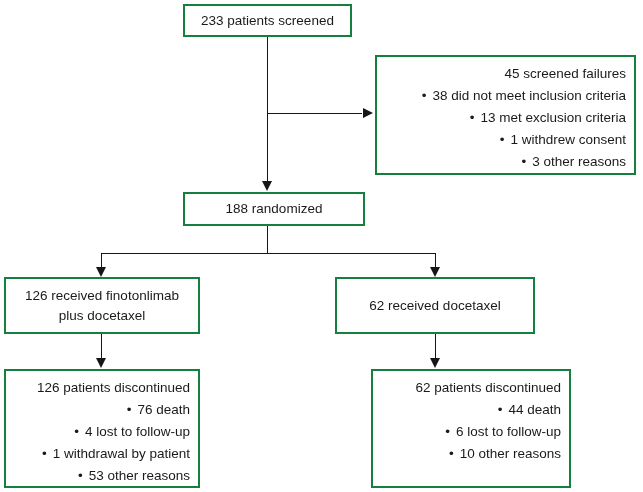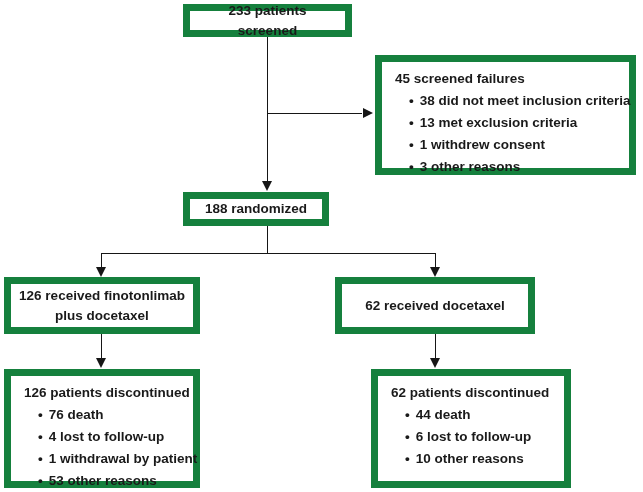--- a/index.html
+++ b/index.html
@@ -12,35 +12,35 @@
     width: 643px;
     height: 492px;
     background: #ffffff;
     font-family: "Liberation Sans", "DejaVu Sans", sans-serif;
     color: #1a1a1a;
     font-size: 13.5px;
     overflow: hidden;
   }
   .node {
     position: absolute;
-    border: 7px solid #15803d;
+    border: 2px solid #15803d;
     background: #ffffff;
     box-sizing: border-box;
-    font-weight: bold;
   }
   .node.center {
     display: flex;
     align-items: center;
     justify-content: center;
     text-align: center;
     line-height: 20px;
     padding: 2px 8px;
   }
   .node.listbox {
     padding: 6px 8px 4px 13px;
+    text-align: right;
   }
   .listbox .title {
     line-height: 22px;
     white-space: nowrap;
   }
   .listbox .row {
     line-height: 22px;
     margin-left: 14px;
     white-space: nowrap;
   }
@@ -106,21 +106,21 @@
       <span class="bullet">•</span><span>13 met exclusion criteria</span>
     </div>
     <div class="row">
       <span class="bullet">•</span><span>1 withdrew consent</span>
     </div>
     <div class="row">
       <span class="bullet">•</span><span>3 other reasons</span>
     </div>
   </div>
 
-  <div class="node center" style="left:183px; top:192px; width:146px; height:34px;text-align:right;">188 randomized</div>
+  <div class="node center" style="left:183px; top:192px; width:182px; height:34px;text-align:right;">188 randomized</div>
 
   <div class="node center" style="left:4px; top:277px; width:196px; height:57px;">126 received finotonlimab plus docetaxel</div>
 
   <div class="node center" style="left:335px; top:277px; width:200px; height:57px;">62 received docetaxel</div>
 
   <div class="node listbox" style="left:4px; top:369px; width:196px; height:119px;">
     <div class="title">126 patients discontinued</div>
     <div class="row">
       <span class="bullet">•</span><span>76 death</span>
     </div>

